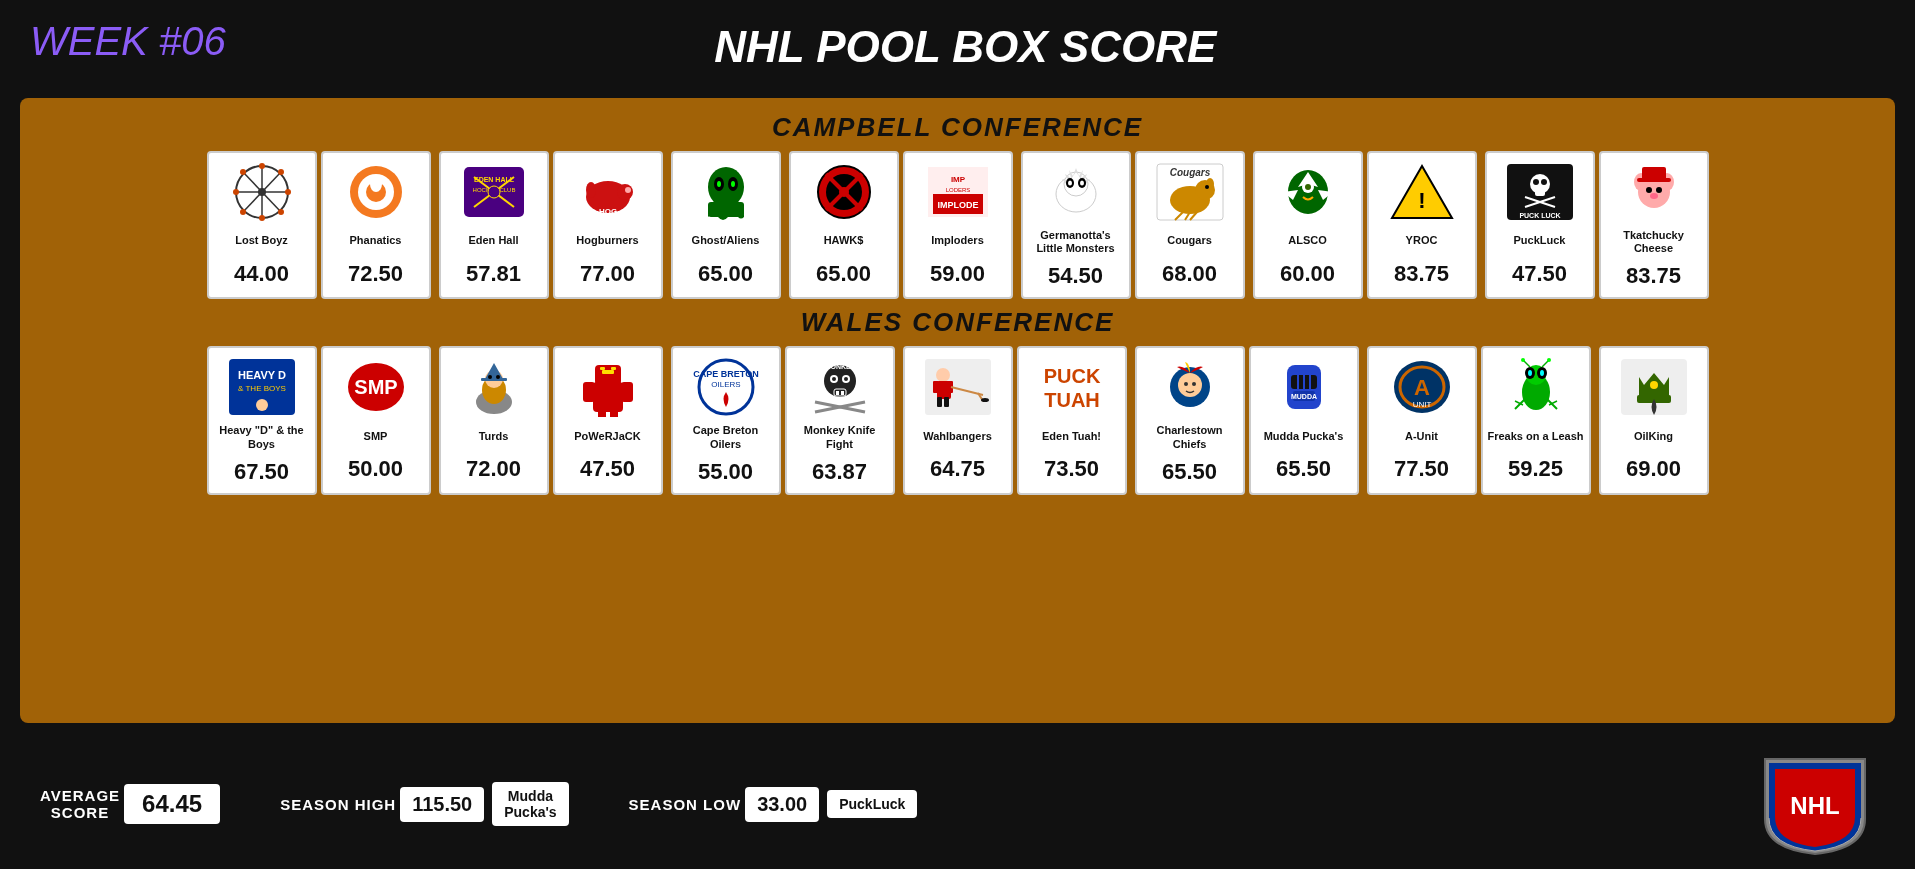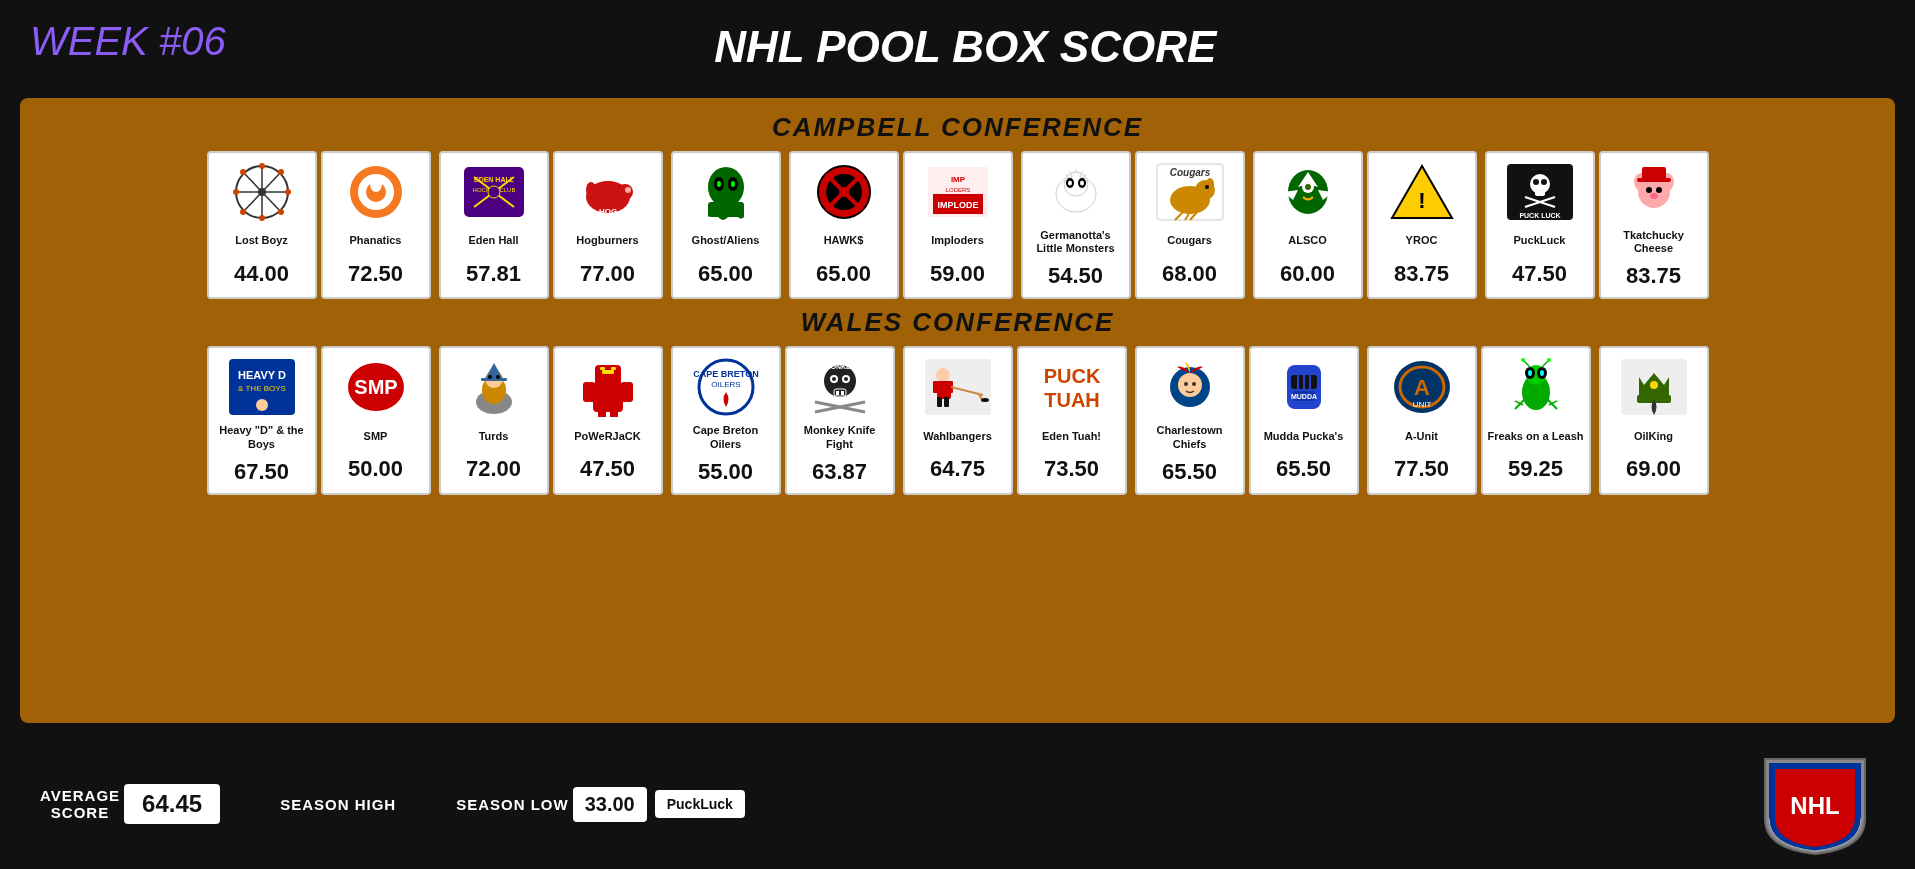--- a/index.html
+++ b/index.html
@@ -653,20 +653,24 @@
 </div>
 
 <div class="footer">
   <div class="stat-block">
     <div class="stat-label">AVERAGE<br>SCORE</div>
     <div class="stat-value-box">64.45</div>
   </div>
 
   <div class="stat-block">
     <div class="stat-label">SEASON HIGH</div>
+    <div class="stat-row">
+      <div class="stat-value-box-small">115.50</div>
+      <div class="stat-name-box">Mudda<br>Pucka's</div>
+    </div>
   </div>
 
   <div class="stat-block">
     <div class="stat-label">SEASON LOW</div>
     <div class="stat-row">
       <div class="stat-value-box-small">33.00</div>
       <div class="stat-name-box">PuckLuck</div>
     </div>
   </div>
 

